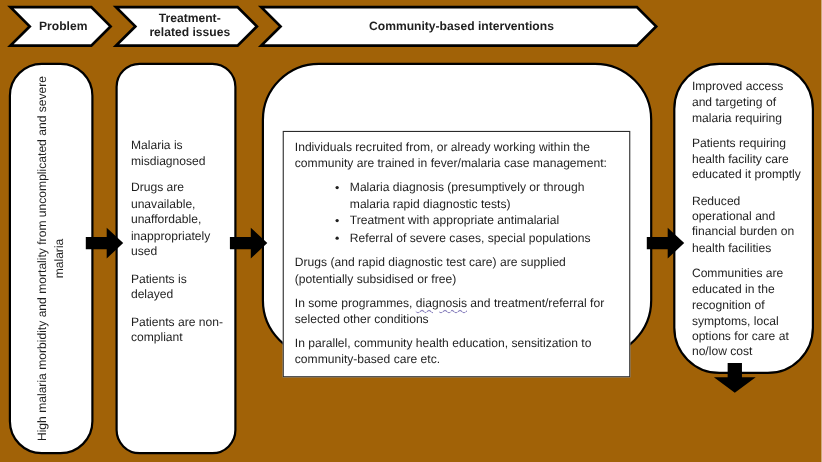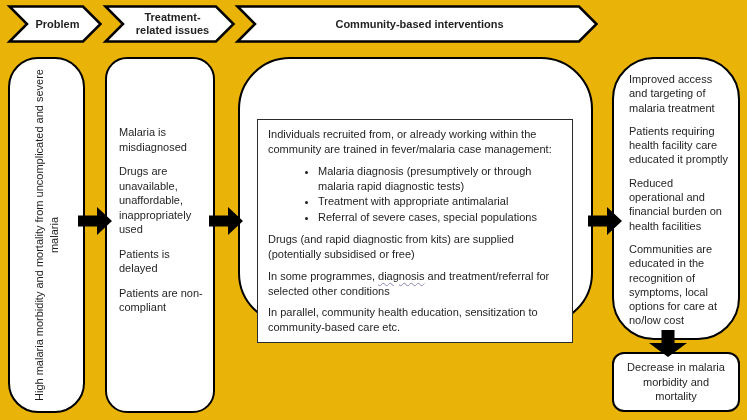--- a/index.html
+++ b/index.html
@@ -1,17 +1,17 @@
 <!DOCTYPE html>
 <html><head>
 <meta charset="utf-8">
 <style>
   html,body{margin:0;padding:0;background:#fff;}
   #canvas{
-    position:relative;width:747px;height:420px;background:#eab308;overflow:hidden;
+    position:relative;width:747px;height:420px;background:#a16207;overflow:hidden;
     font-family:"Liberation Sans",sans-serif;color:#1f1f1f;
   }
   
   .chev{position:absolute;top:5px;height:38px;}
   .chev svg{position:absolute;left:0;top:0;overflow:visible;}
   .chev .lbl{
     position:absolute;inset:0;display:flex;align-items:center;justify-content:center;
     padding:0 12px 0 17px;font-size:11px;font-weight:bold;line-height:1.15;text-align:center;
   }
   
@@ -92,38 +92,35 @@
   </div>
 
   <div class="box" id="col-interventions">
     <div class="inner-rect">
       <p>Individuals recruited from, or already working within the community are trained in fever/malaria case management:</p>
       <ul>
         <li>Malaria diagnosis (presumptively or through malaria rapid diagnostic tests)</li>
         <li>Treatment with appropriate antimalarial</li>
         <li>Referral of severe cases, special populations</li>
       </ul>
-      <p>Drugs (and rapid diagnostic from kits) are supplied (potentially subsidised or free)</p>
+      <p>Drugs (and rapid diagnostic test care) are supplied (potentially subsidised or free)</p>
       <p><span>In some programmes, </span><span class="squiggle">diagnosis</span><span> and treatment/referral for selected other conditions</span></p>
       <p>In parallel, community health education, sensitization to community-based care etc.</p>
     </div>
   </div>
 
   <div class="box" id="col-outcomes">
     <div class="outcomes-inner">
-      <p>Improved access and targeting of malaria treatment</p>
+      <p>Improved access and targeting of malaria requiring</p>
       <p>Patients requiring health facility care educated it promptly</p>
       <p>Reduced operational and financial burden on health facilities</p>
       <p>Communities are educated in the recognition of symptoms, local options for care at no/low cost</p>
     </div>
   </div>
 
-  <div class="box" id="impact-box">
-    <span>Decrease in malaria morbidity and mortality</span>
-  </div>
 
   <div class="flow" style="left:78px;top:207px;">
     <svg width="34" height="28">
         <polygon points="0,8.5 19,8.5 19,0 34,14 19,28 19,19.5 0,19.5" fill="#000"></polygon>
       </svg>
   </div>
   <div class="flow" style="left:209px;top:207px;">
     <svg width="34" height="28">
         <polygon points="0,8.5 19,8.5 19,0 34,14 19,28 19,19.5 0,19.5" fill="#000"></polygon>
       </svg>

